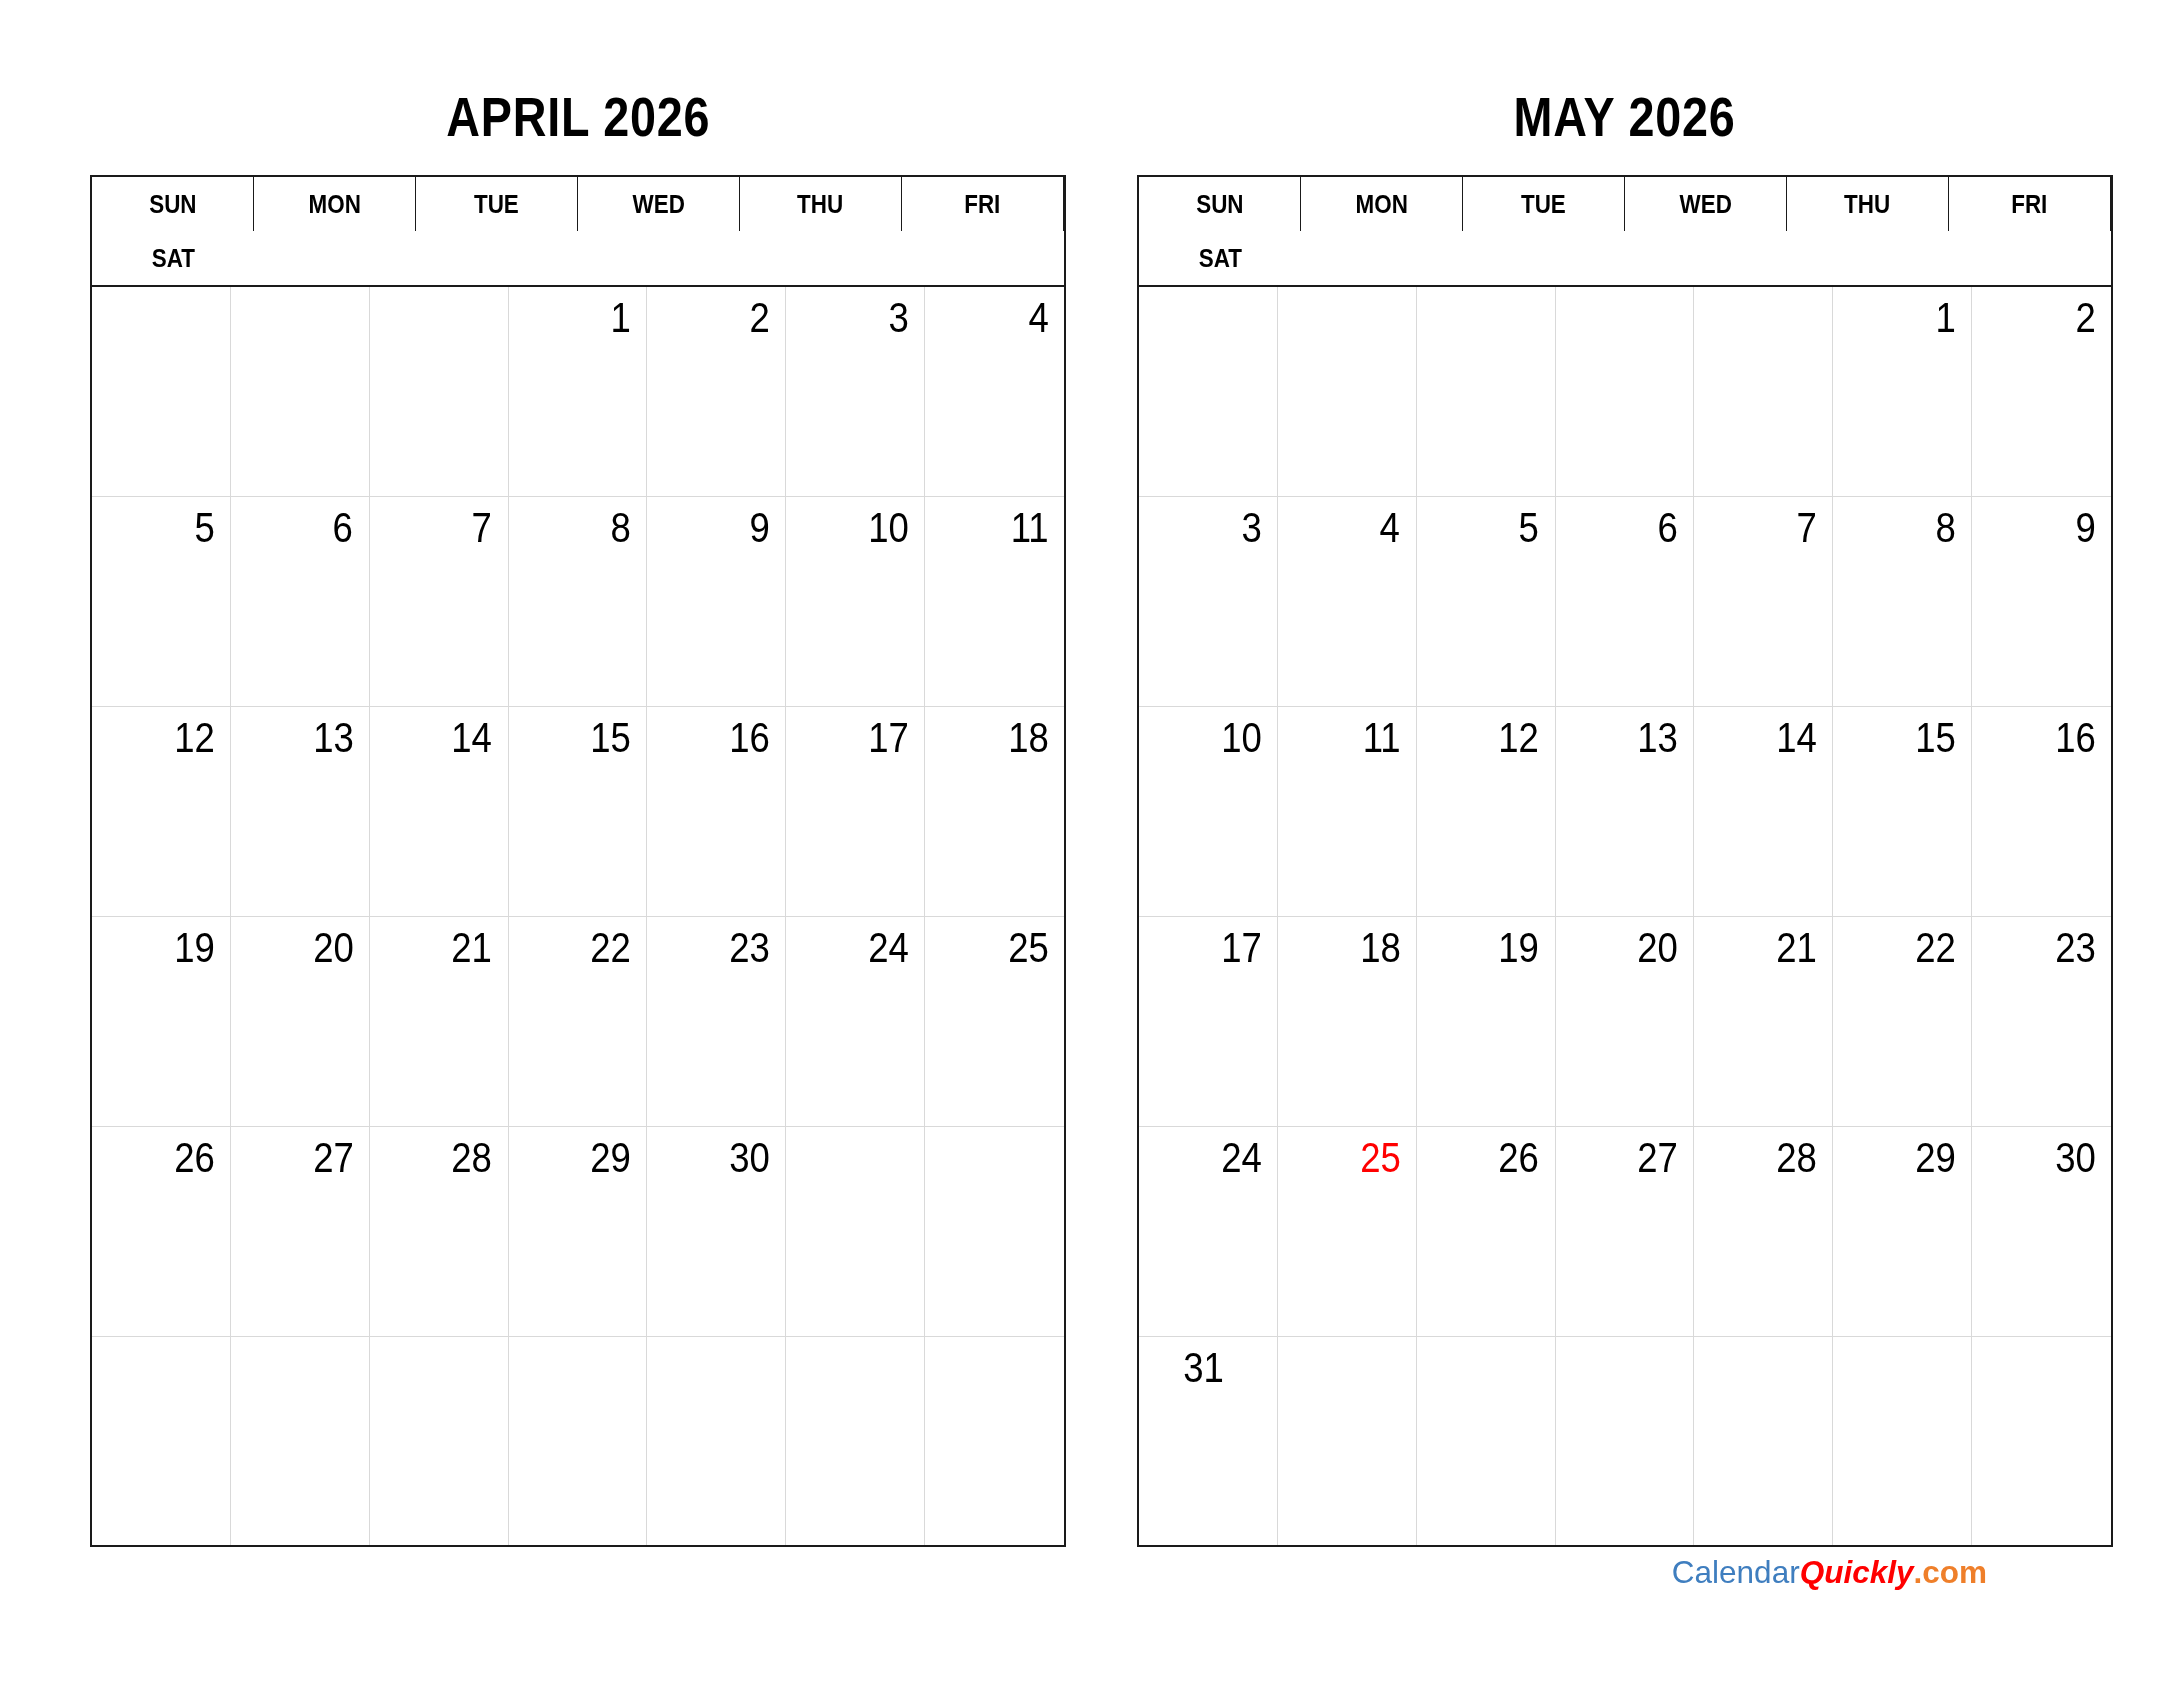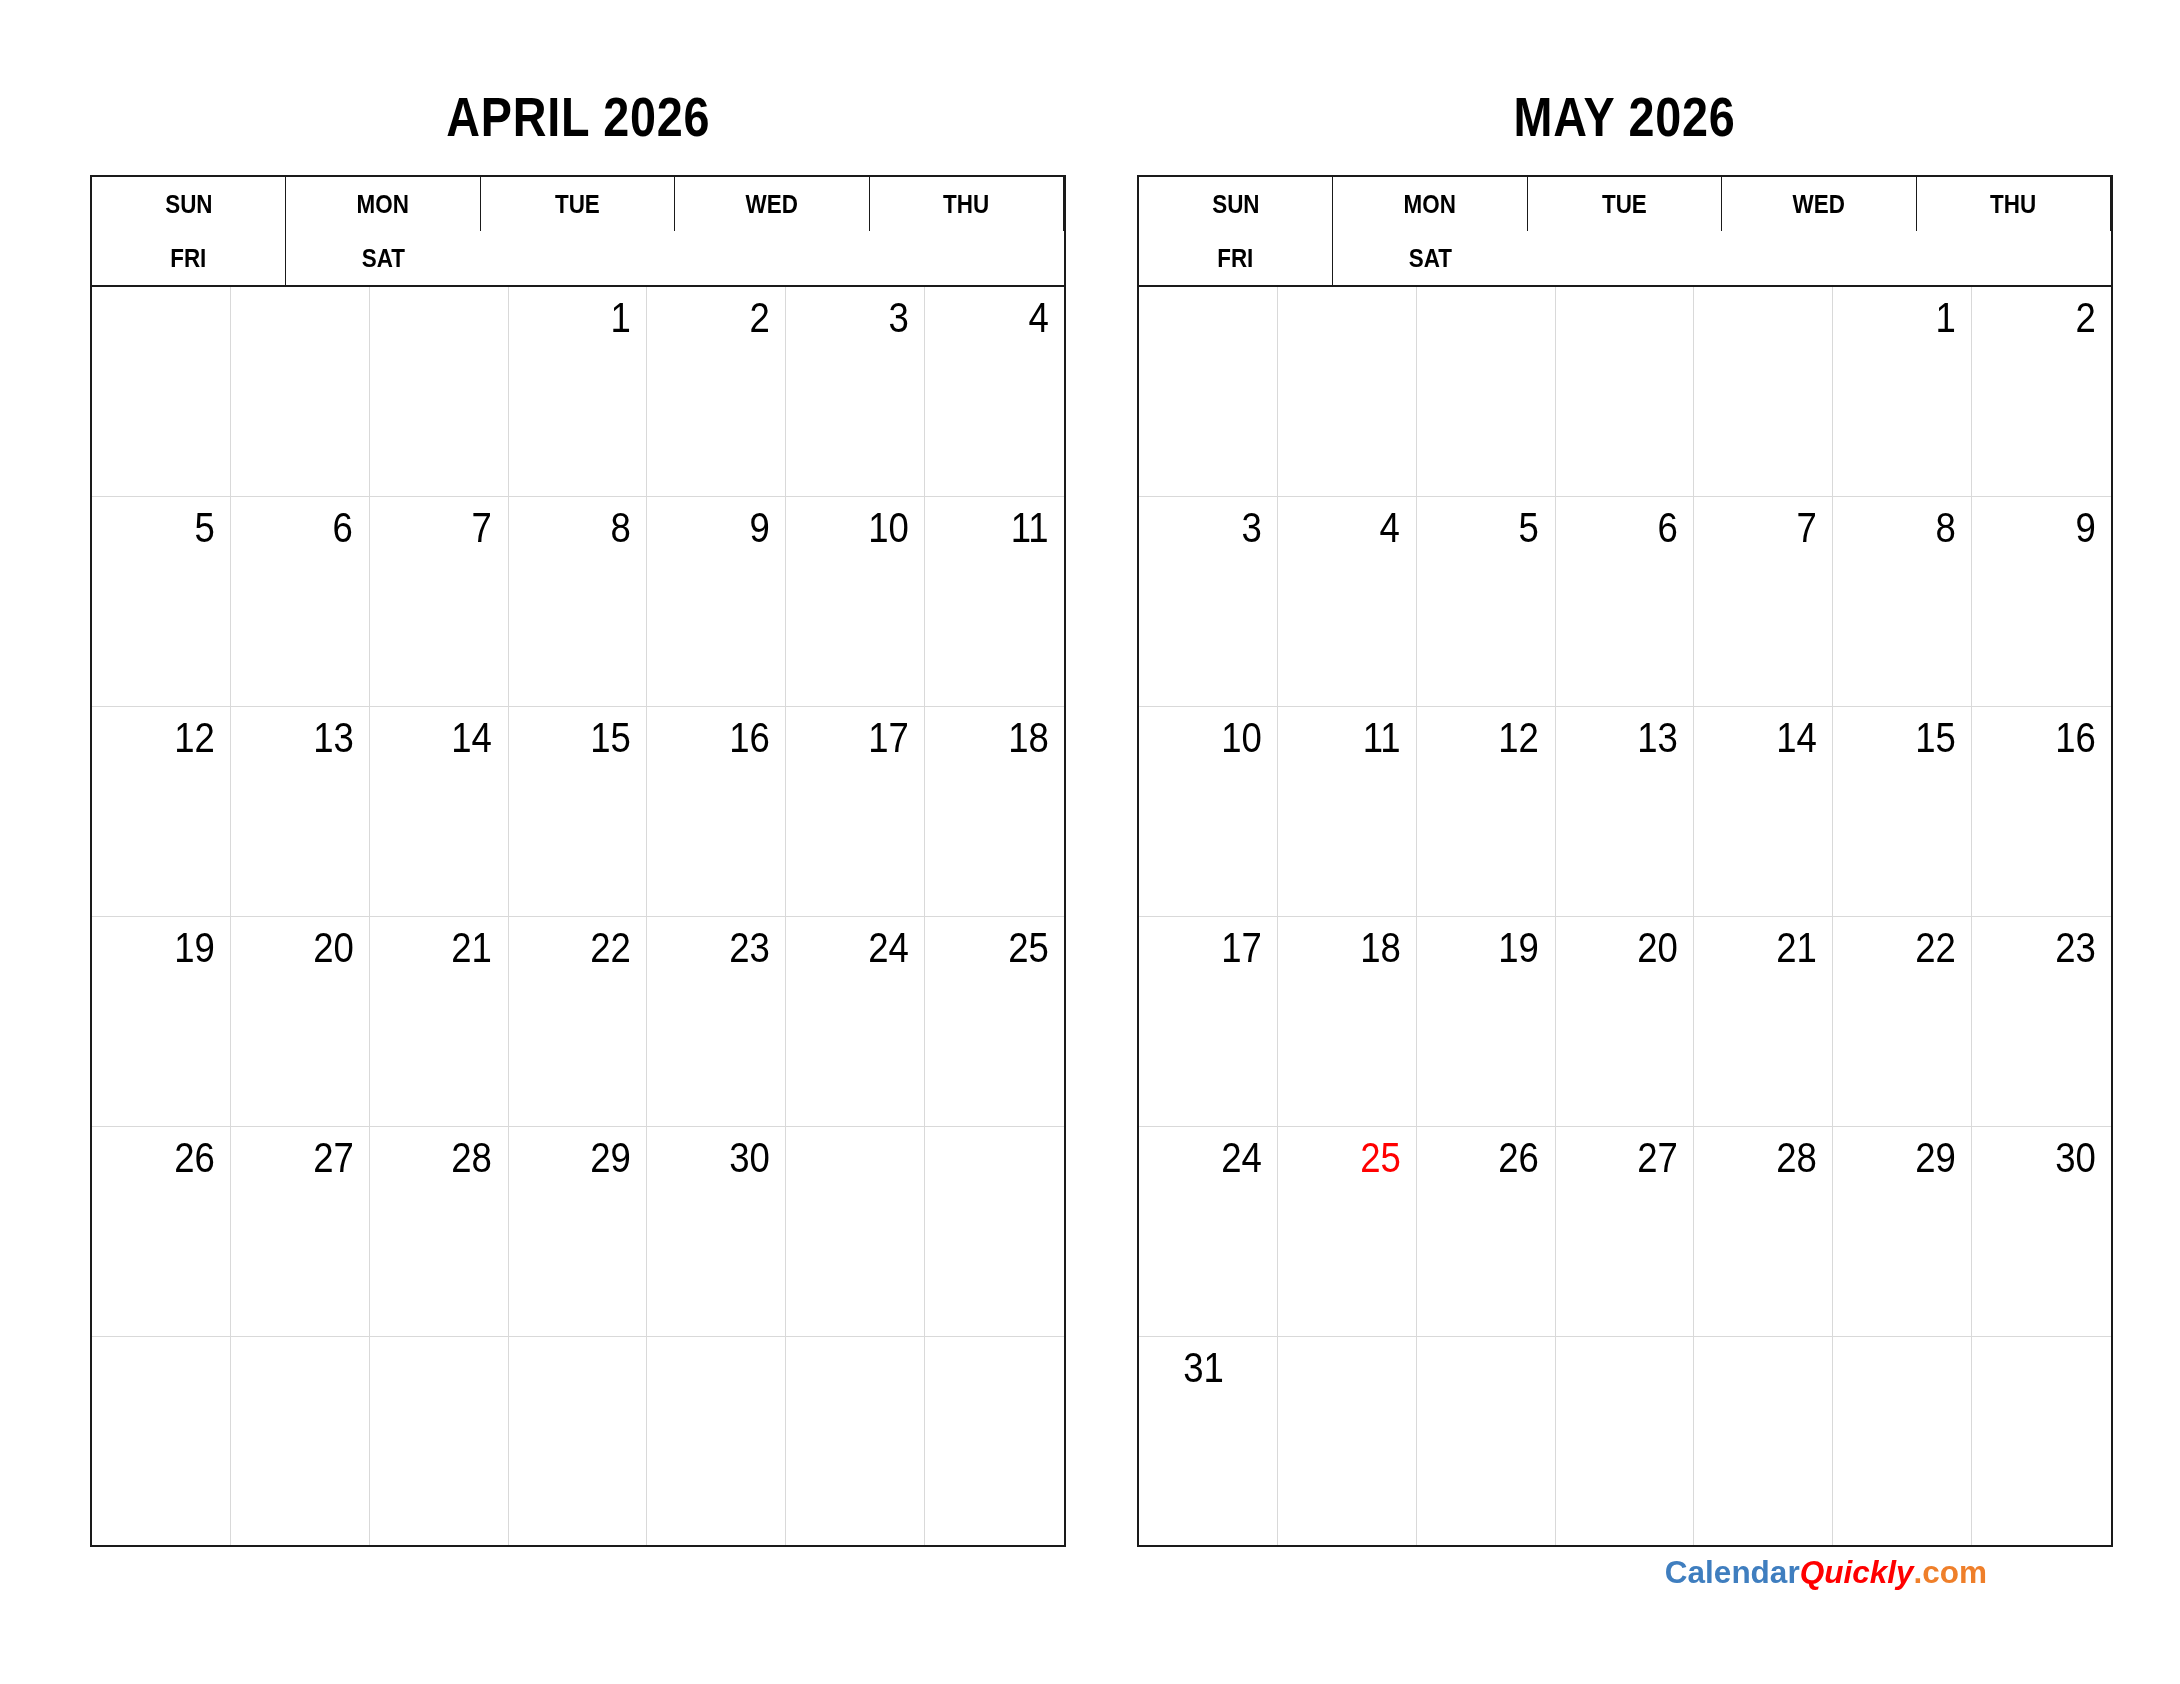--- a/index.html
+++ b/index.html
@@ -34,21 +34,21 @@
   }
 
   .cal {
     margin-top: 20.4px;
     border: 2.6px solid var(--table-border, #1a1a1a);
     background: #ffffff;
   }
 
   .cal-header {
     display: grid;
-    grid-template-columns: repeat(5, 1fr);
+    grid-template-columns: repeat(6, 1fr);
     border-bottom: 2.6px solid var(--table-border, #1a1a1a);
   }
   .hcell {
     height: 54px;
     display: flex;
     align-items: center;
     justify-content: center;
     font-size: 26.4px;
     font-weight: bold;
     border-right: 1.7px solid var(--table-border, #1a1a1a);
@@ -81,21 +81,21 @@
   .num { transform-origin: 100% 0%; }
   .num.hl { color: var(--highlight-red, #ff0000); }
 
   .footer-logo {
     position: absolute;
     top: 1554px;
     right: 194px;
     font-size: 31.5px;
     white-space: nowrap;
   }
-  .logo-calendar { color: var(--logo-blue, #3f7ebf); font-weight: bold; }
+  .logo-calendar { color: var(--logo-blue, #3f7ebf); font-weight: normal; }
   .logo-quickly  { color: var(--logo-red, #ff0000); font-weight: bold; font-style: italic; }
   .logo-domain   { color: var(--logo-orange, #ef7f2a); font-weight: bold; }
 </style>
 </head>
 <body>
 
 <div class="month april">
   <div class="month-title">
     <span class="cond">APRIL 2026</span>
   </div>

